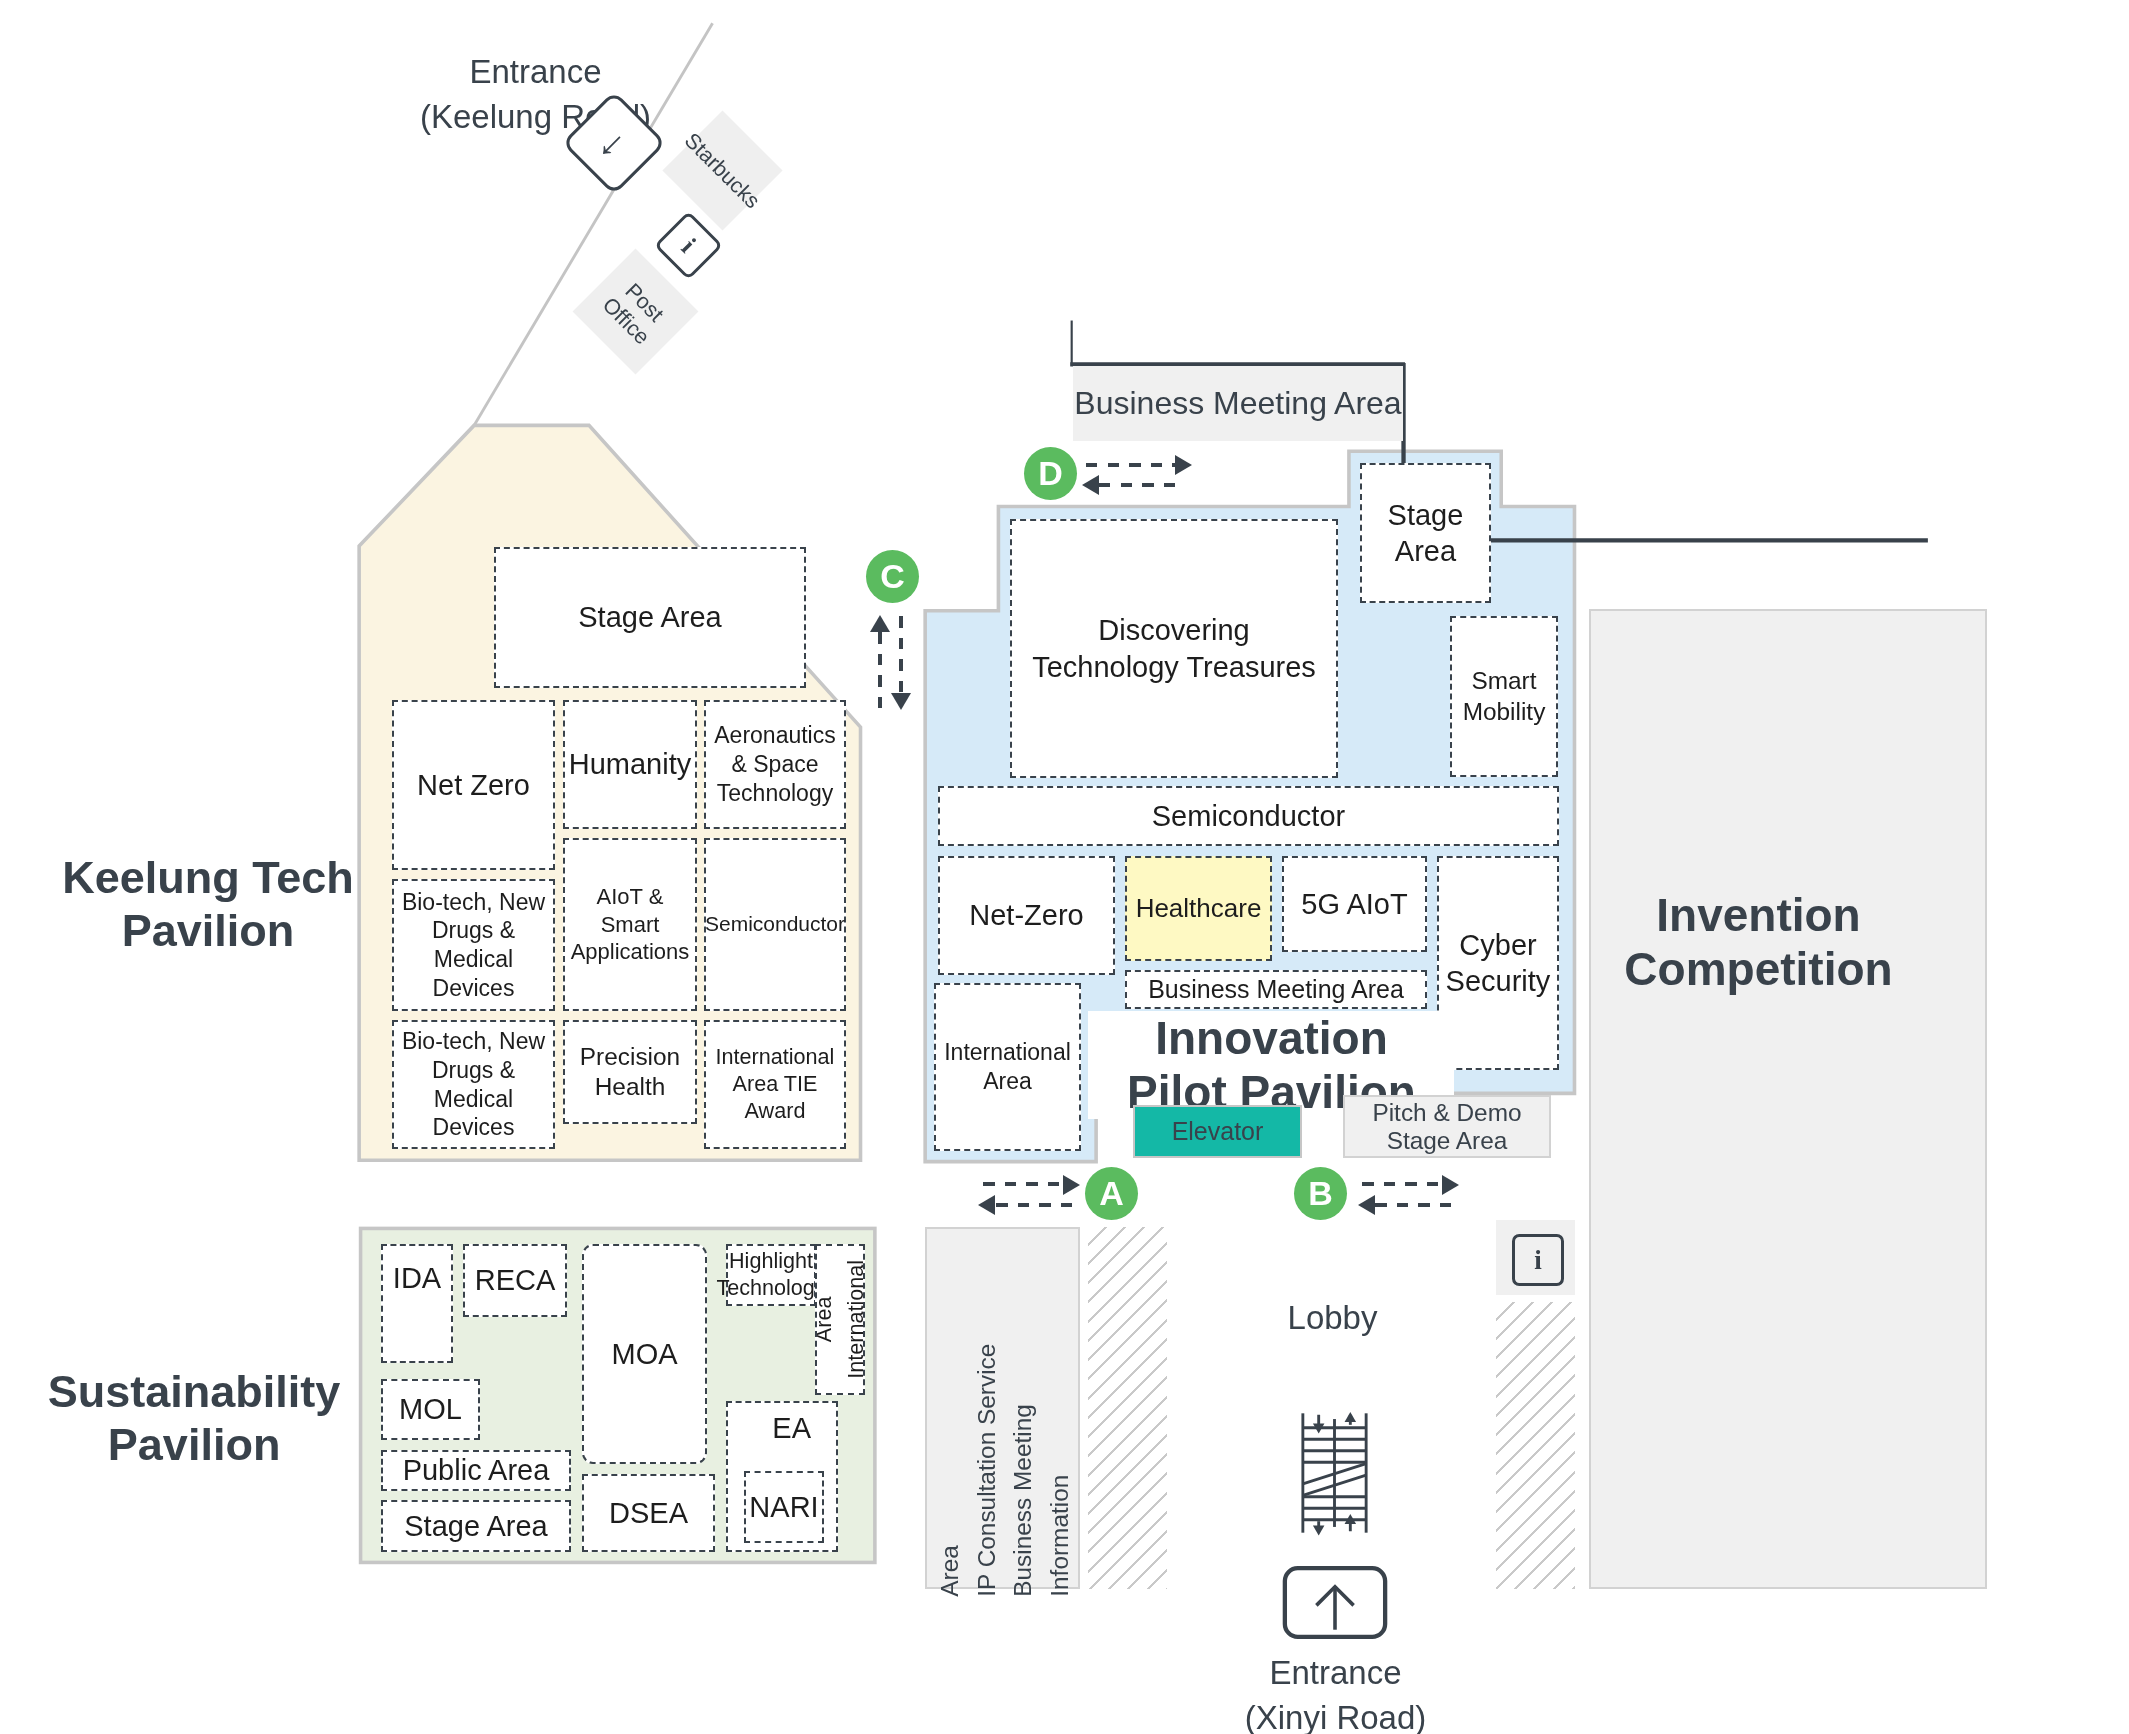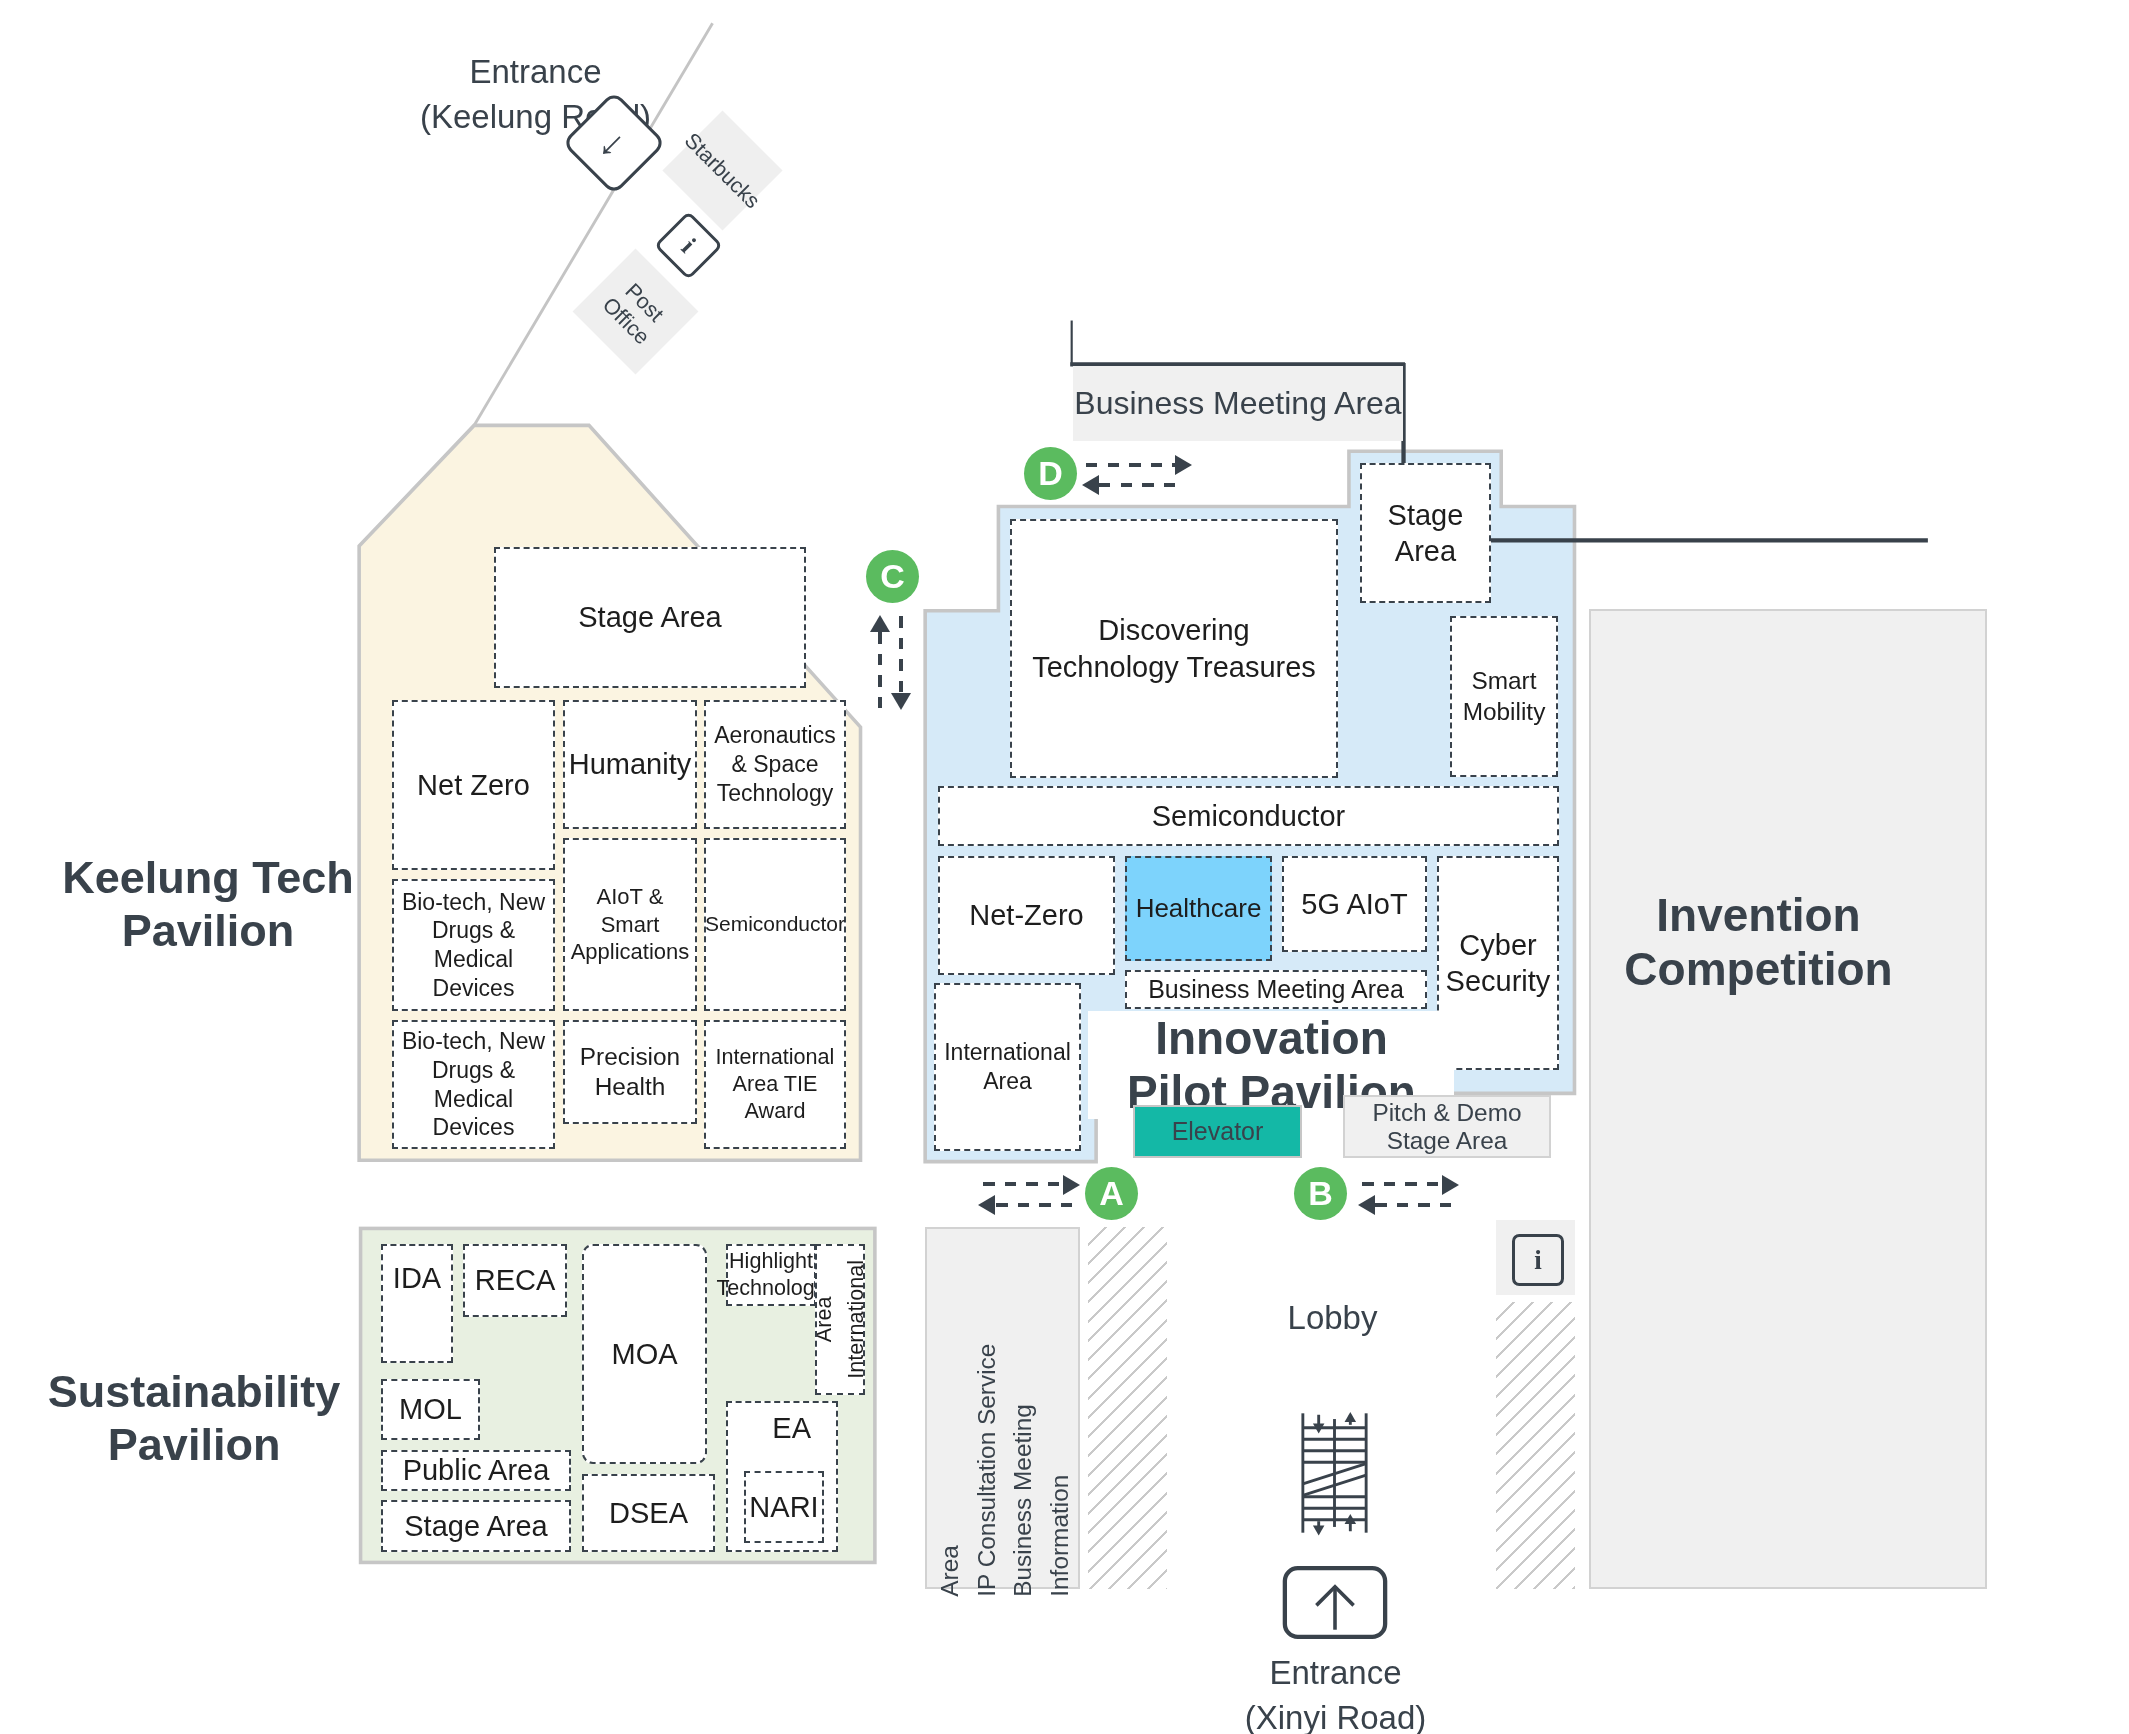--- a/index.html
+++ b/index.html
@@ -164,21 +164,21 @@
     </div>
 <div class="room" style="left:1450px;top:616px;width:108px;height:161px;font-size:24.4px;">
   <span>Smart Mobility</span>
     </div>
 <div class="room big" style="left:938px;top:786px;width:621px;height:60px;">
   <span>Semiconductor</span>
     </div>
 <div class="room big" style="left:938px;top:856px;width:177px;height:119px;">
   <span>Net-Zero</span>
     </div>
-<div class="room" style="left:1125px;top:856px;width:147px;height:105px;background:#7dd3fc;font-size:26px;">
+<div class="room" style="left:1125px;top:856px;width:147px;height:105px;background:#fef9c3;font-size:26px;">
   <span>Healthcare</span>
     </div>
 <div class="room big" style="left:1282px;top:856px;width:145px;height:96px;">
   <span>5G AIoT</span>
     </div>
 <div class="room big" style="left:1437px;top:856px;width:122px;height:214px;justify-content:center;">
   <span>Cyber Security</span>
     </div>
 <div class="room" style="left:1125px;top:970px;width:302px;height:39px;font-size:25px;">
   <span>Business Meeting Area</span>

